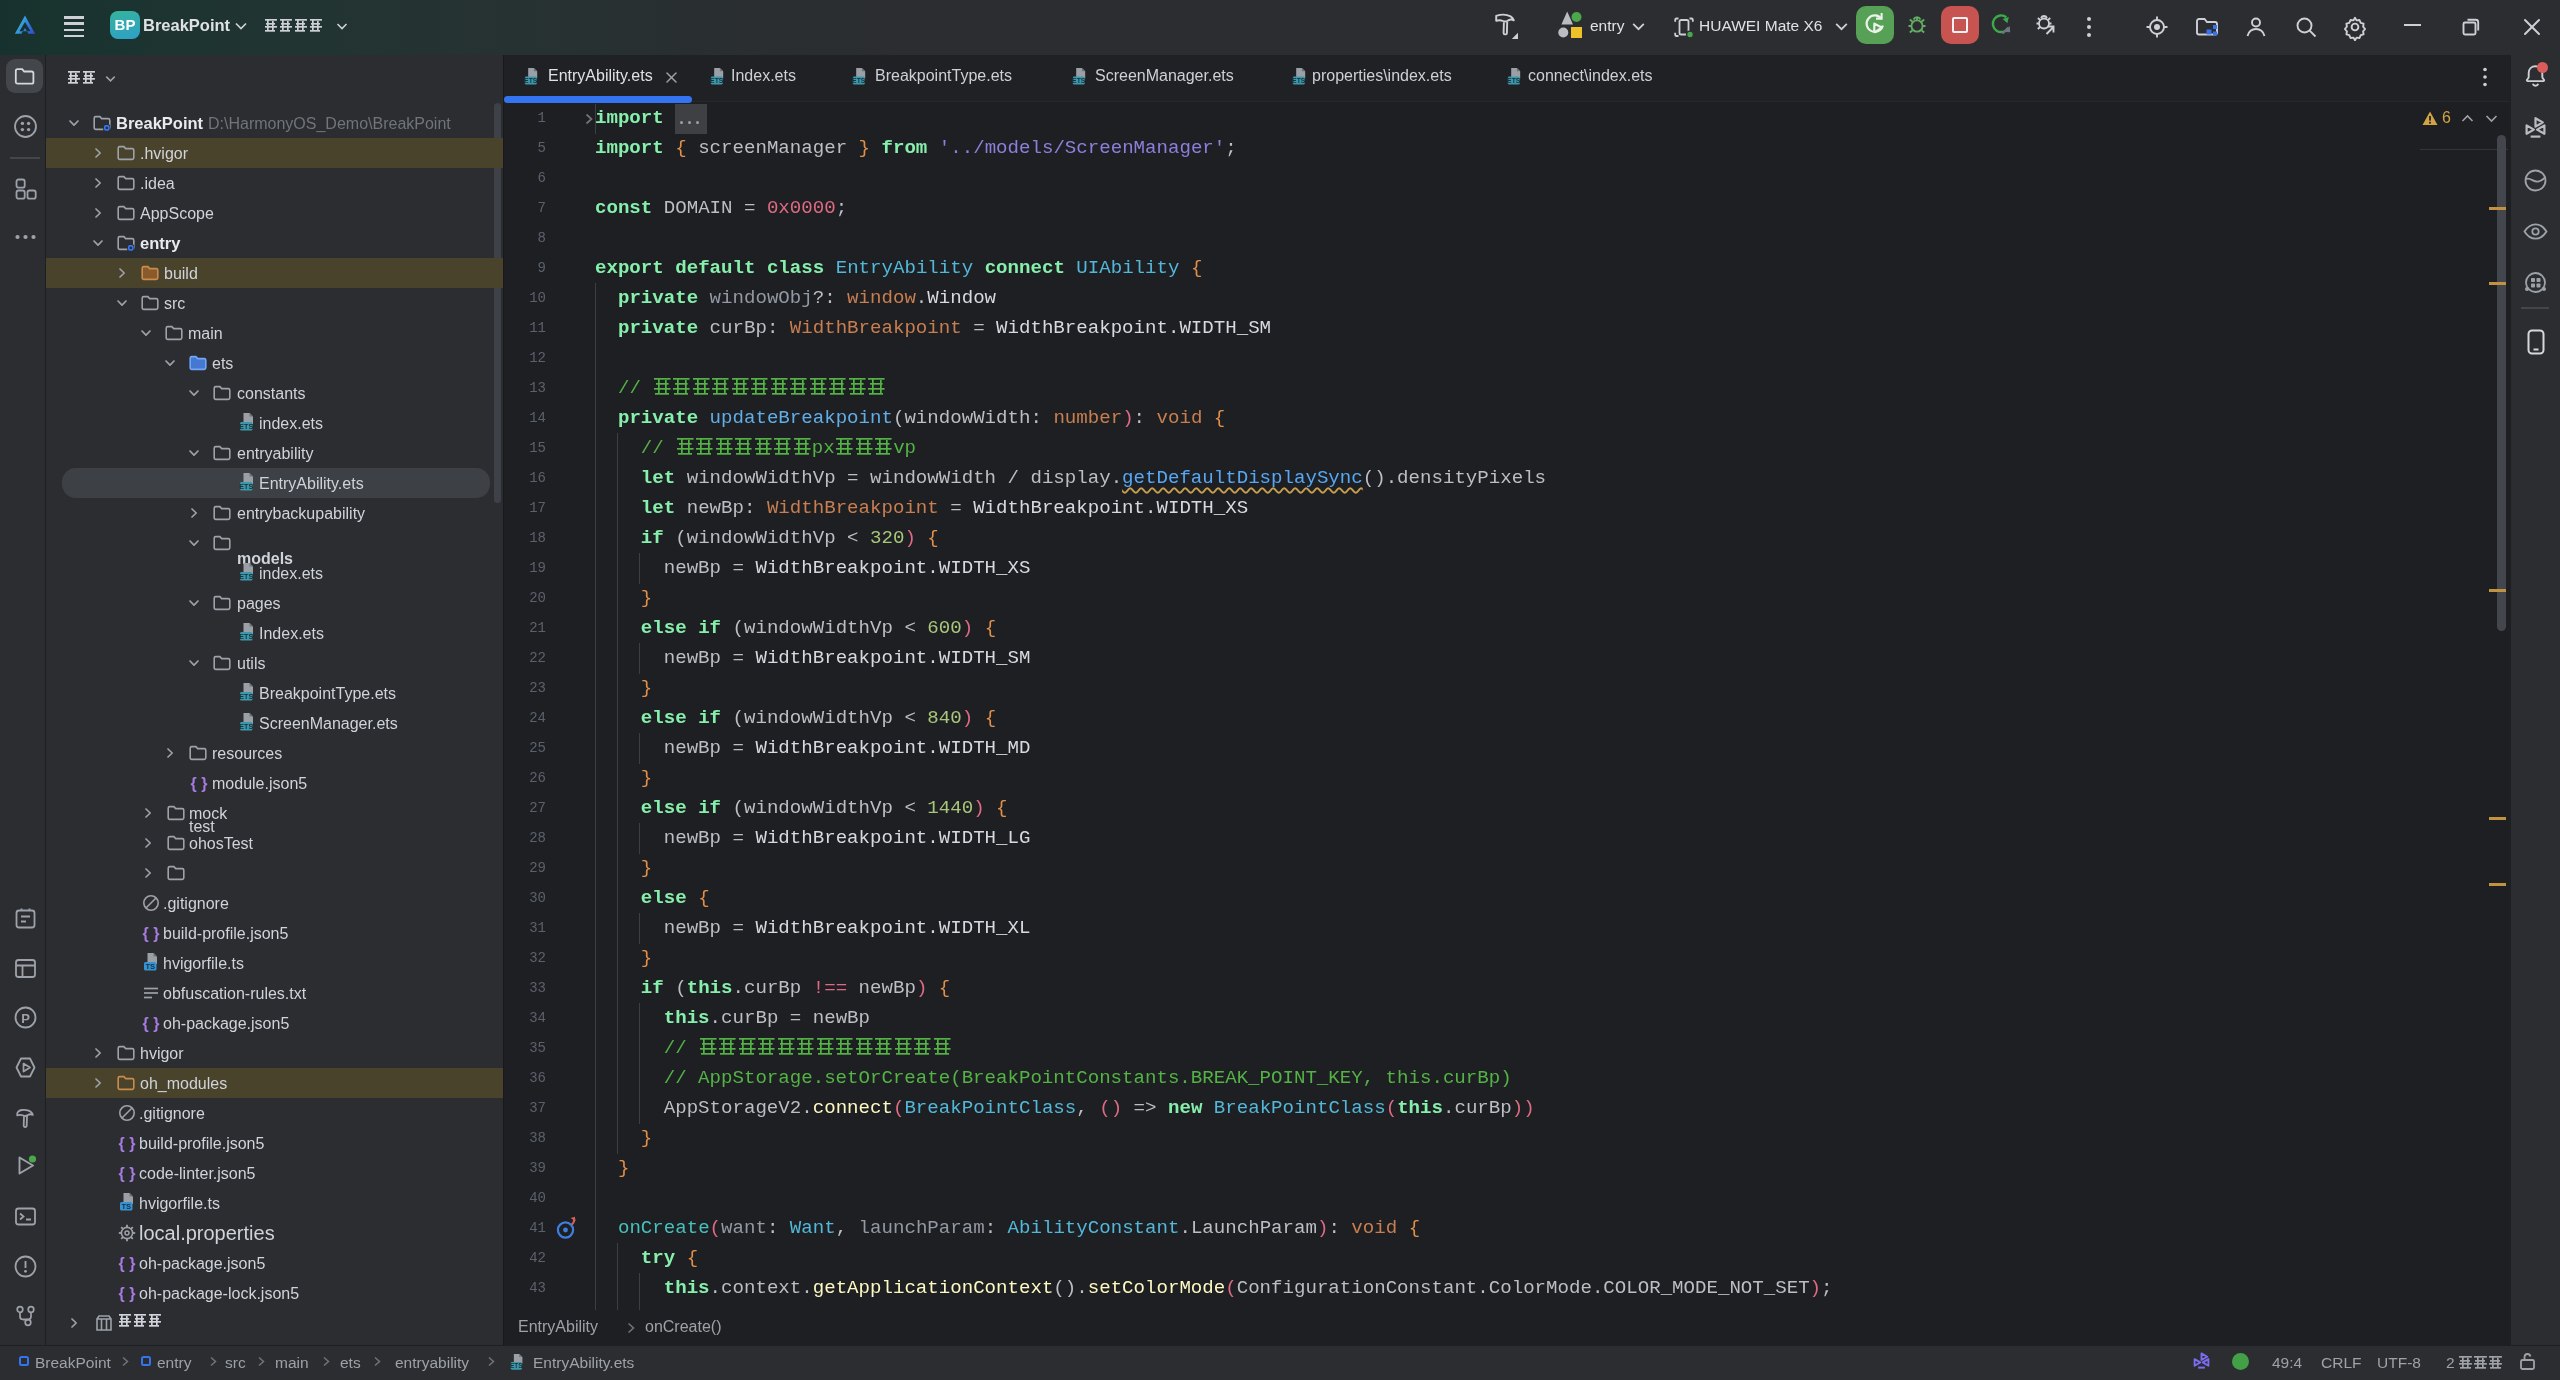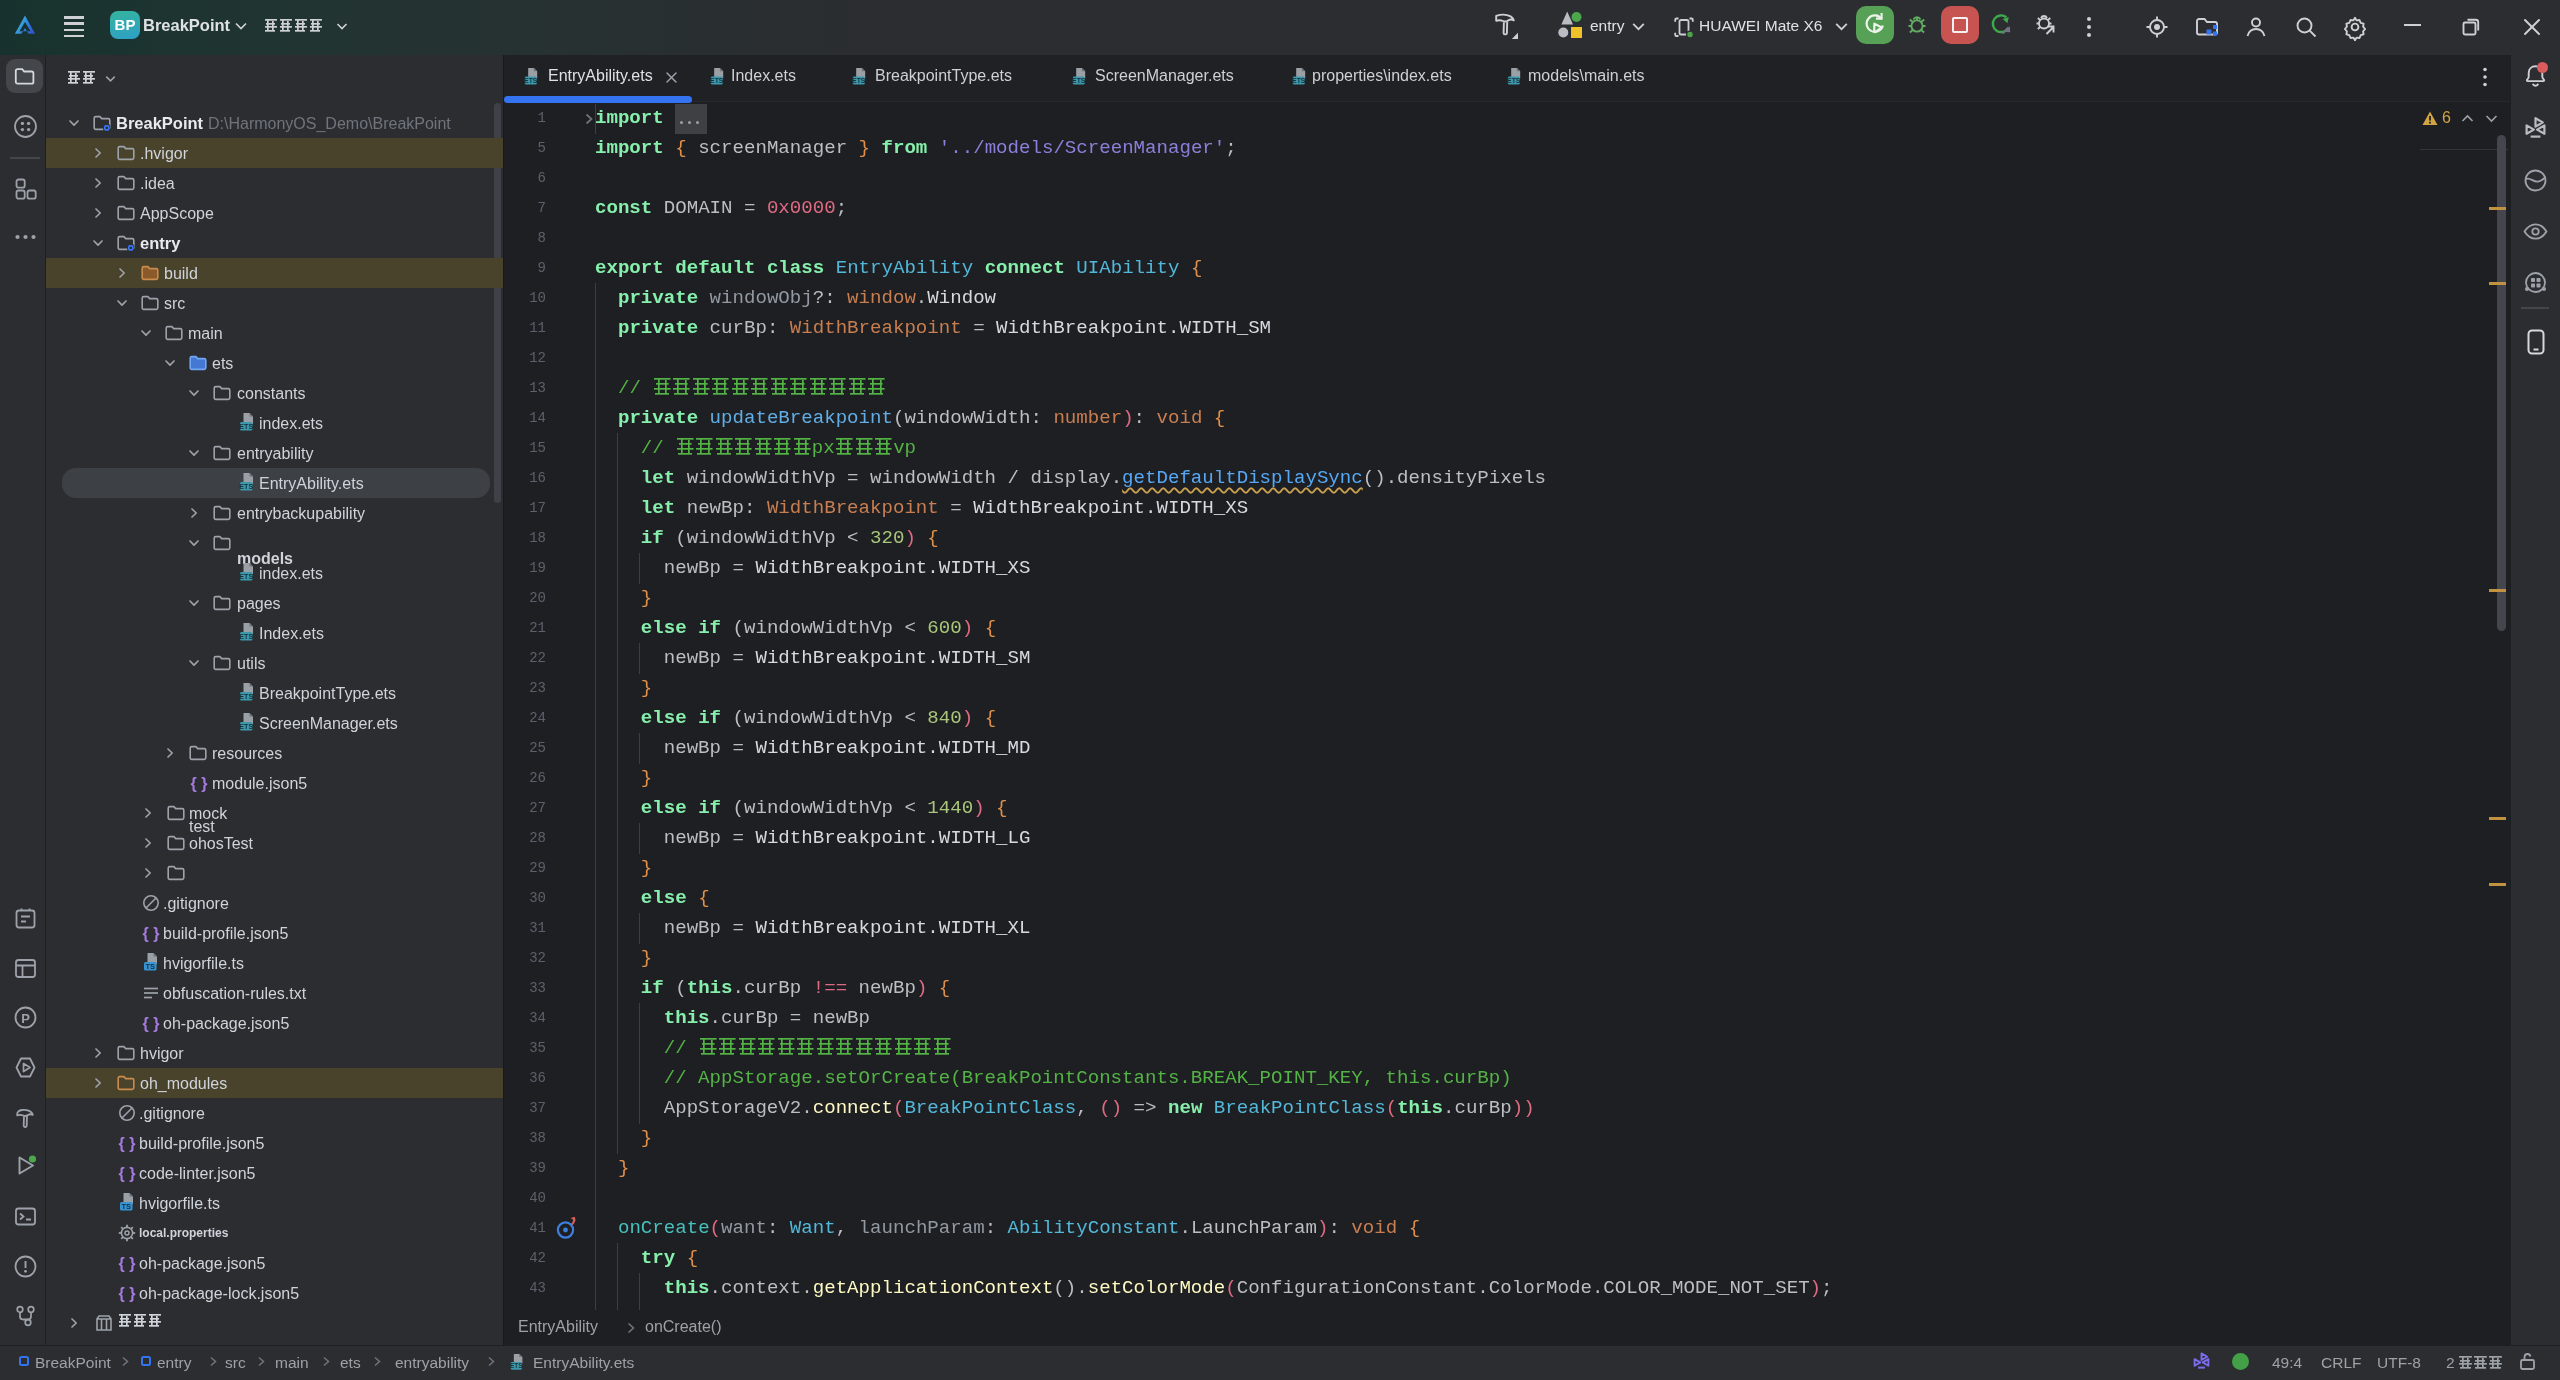--- a/index.html
+++ b/index.html
@@ -544,21 +544,21 @@
     <use href="#json"></use>
   </svg>
 <div class="ab" style="left:139px;top:1162.5px;font-size:16px;font-weight:normal;color:#CFD3DA;line-height:21px;white-space:nowrap">code-linter.json5</div>
 <svg class="ab" style="left:117px;top:1191px" width="20" height="22" viewBox="0 0 20 22">
     <use href="#tsf"></use>
   </svg>
 <div class="ab" style="left:139px;top:1192.5px;font-size:16px;font-weight:normal;color:#CFD3DA;line-height:21px;white-space:nowrap">hvigorfile.ts</div>
 <svg class="ab" style="left:117px;top:1223px" width="20" height="20" viewBox="0 0 20 20">
     <use href="#gear"></use>
   </svg>
-<div class="ab" style="left:139px;top:1222.5px;font-size:12px;font-weight:bold;color:#CFD3DA;line-height:21px;white-space:nowrap">local.properties</div>
+<div class="ab" style="left:139px;top:1222.5px;font-size:20px;font-weight:normal;color:#CFD3DA;line-height:21px;white-space:nowrap">local.properties</div>
 <svg class="ab" style="left:117px;top:1253px" width="20" height="20" viewBox="0 0 20 20">
     <use href="#json"></use>
   </svg>
 <div class="ab" style="left:139px;top:1252.5px;font-size:16px;font-weight:normal;color:#CFD3DA;line-height:21px;white-space:nowrap">oh-package.json5</div>
 <svg class="ab" style="left:117px;top:1283px" width="20" height="20" viewBox="0 0 20 20">
     <use href="#json"></use>
   </svg>
 <div class="ab" style="left:139px;top:1282.5px;font-size:16px;font-weight:normal;color:#CFD3DA;line-height:21px;white-space:nowrap">oh-package-lock.json5</div>
 <svg class="ab" style="left:66px;top:1315px" width="16" height="16" viewBox="0 0 16 16">
     <use href="#chr"></use>
@@ -585,21 +585,21 @@
     <use href="#ets"></use>
   </svg>
 <div class="ab" style="left:1095px;top:67px;font-size:16px;color:#CED0D6;white-space:nowrap">ScreenManager.ets</div>
 <svg class="ab" style="left:1290px;top:66px" width="19" height="21" viewBox="0 0 20 22">
     <use href="#ets"></use>
   </svg>
 <div class="ab" style="left:1312px;top:67px;font-size:16px;color:#CED0D6;white-space:nowrap">properties\index.ets</div>
 <svg class="ab" style="left:1505px;top:66px" width="19" height="21" viewBox="0 0 20 22">
     <use href="#ets"></use>
   </svg>
-<div class="ab" style="left:1528px;top:67px;font-size:16px;color:#CED0D6;white-space:nowrap">models\main.ets</div>
+<div class="ab" style="left:1528px;top:67px;font-size:16px;color:#CED0D6;white-space:nowrap">connect\index.ets</div>
 <svg class="ab" style="left:665px;top:71px" width="13" height="13" viewBox="0 0 13 13">
     <g stroke="#9DA2AA" stroke-width="1.5" stroke-linecap="round">
       <line x1="2" y1="2" x2="11" y2="11"></line>
       <line x1="11" y1="2" x2="2" y2="11"></line>
     </g>
   </svg>
 <div class="ab" style="left:504px;top:96px;width:188px;height:7px;border-radius:3.5px;background:#3574F0"></div>
 <svg class="ab" style="left:2481px;top:66px" width="8" height="22" viewBox="0 0 8 22">
     <g fill="#CED0D6">
       <circle cx="4" cy="3.5" r="1.8"></circle>

